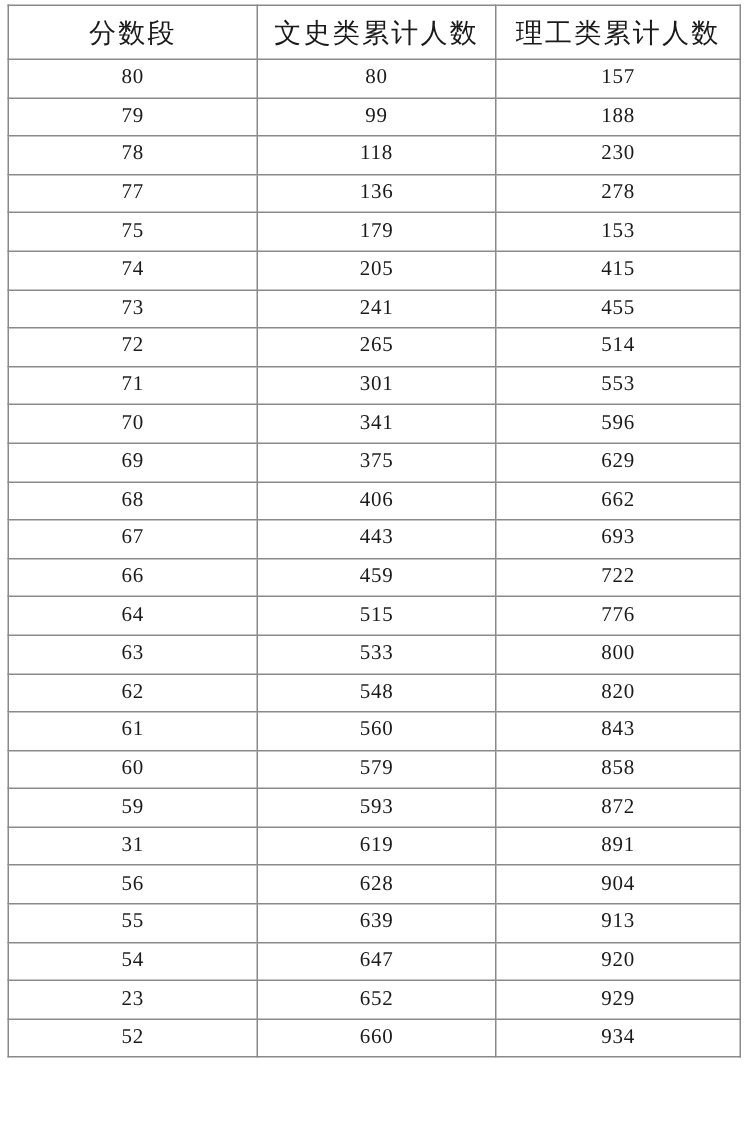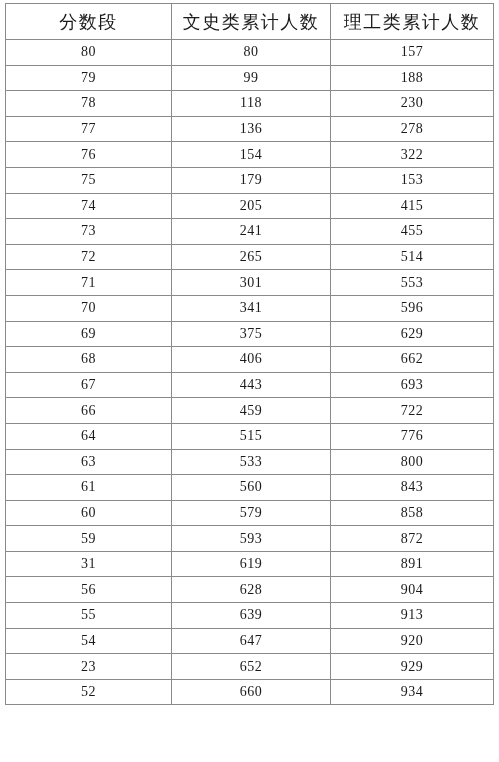--- a/index.html
+++ b/index.html
@@ -83,25 +83,20 @@
           <td>78</td>
           <td>118</td>
           <td>230</td>
         </tr>
         <tr>
           <td>77</td>
           <td>136</td>
           <td>278</td>
         </tr>
         <tr>
-          <td>76</td>
-          <td>154</td>
-          <td>322</td>
-        </tr>
-        <tr>
           <td>75</td>
           <td>179</td>
           <td>153</td>
         </tr>
         <tr>
           <td>74</td>
           <td>205</td>
           <td>415</td>
         </tr>
         <tr>
@@ -146,20 +141,25 @@
         </tr>
         <tr>
           <td>64</td>
           <td>515</td>
           <td>776</td>
         </tr>
         <tr>
           <td>63</td>
           <td>533</td>
           <td>800</td>
+        </tr>
+        <tr>
+          <td>62</td>
+          <td>548</td>
+          <td>820</td>
         </tr>
         <tr>
           <td>61</td>
           <td>560</td>
           <td>843</td>
         </tr>
         <tr>
           <td>60</td>
           <td>579</td>
           <td>858</td>

